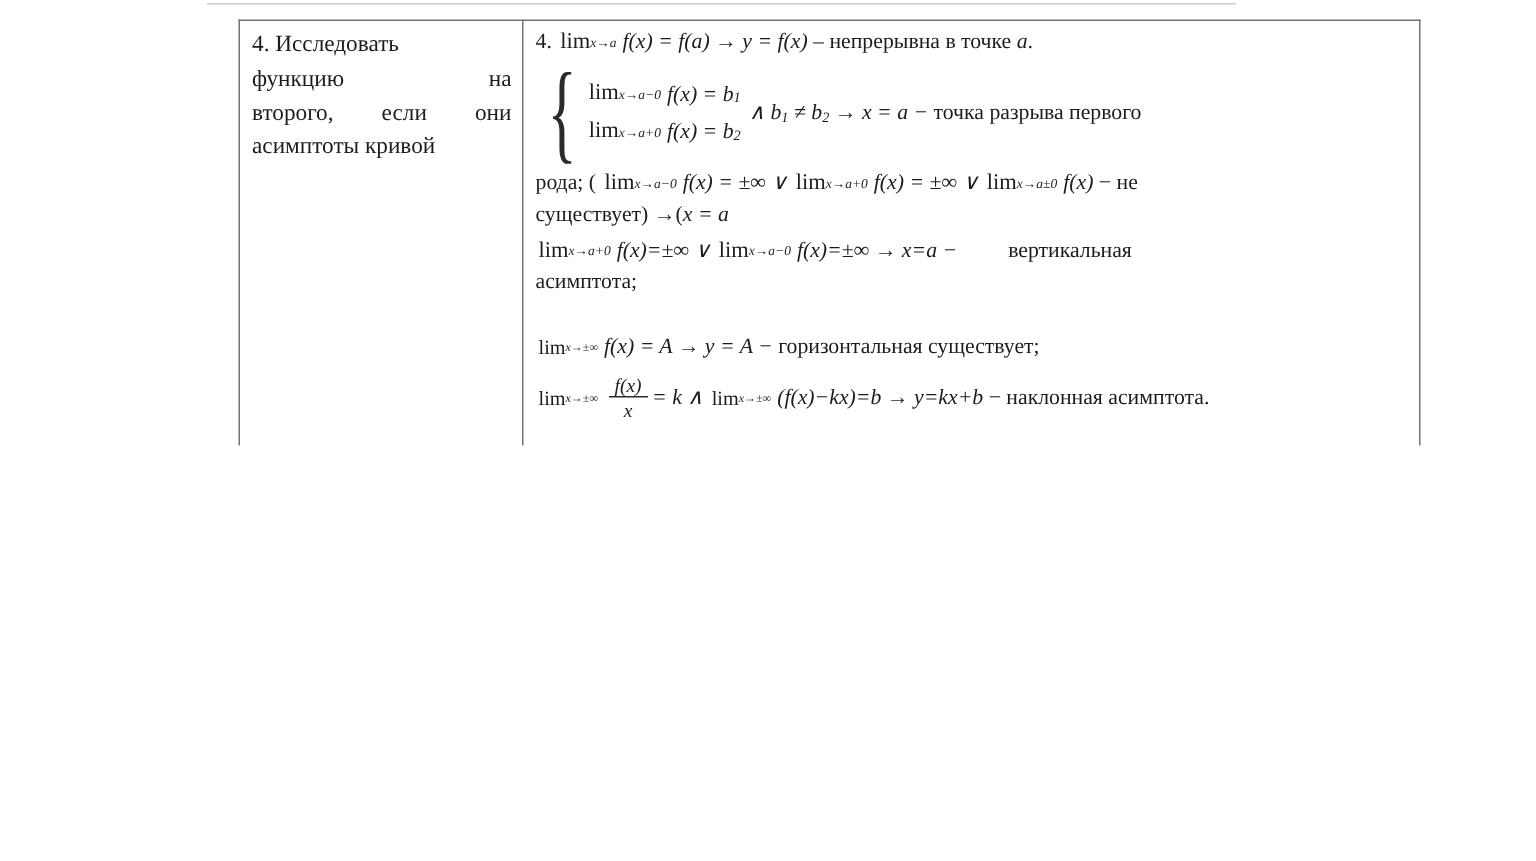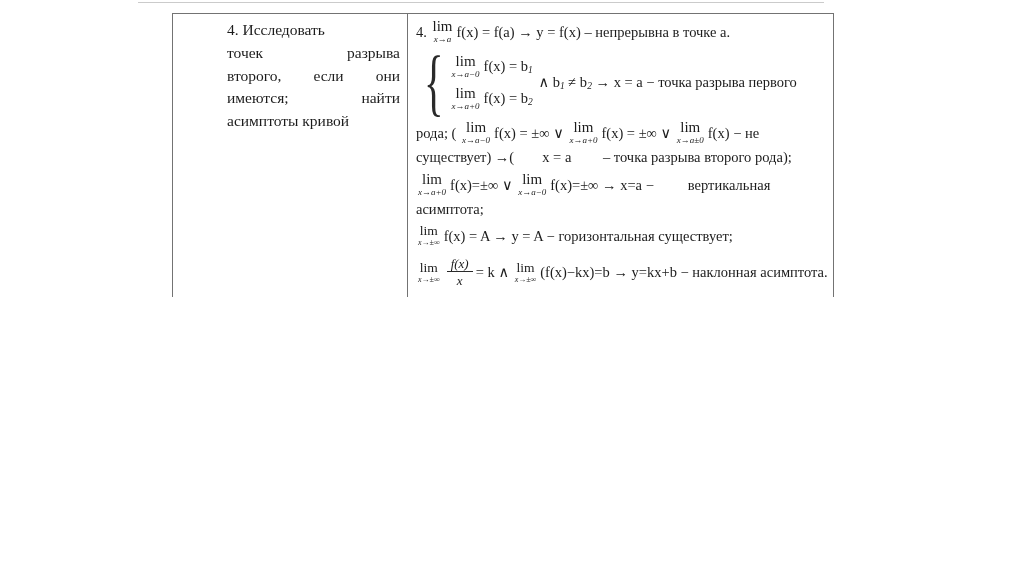--- a/index.html
+++ b/index.html
@@ -9,28 +9,27 @@
     background:#ffffff;
     overflow:hidden;
     font-family:"Liberation Serif", serif;
     color:#1c1c1c;
   }
   .top-rule{
     position:absolute;left:138px;top:2px;width:686px;height:1px;
     background:#cbcbcb;
   }
   .table{
-    position:absolute;left:172px;top:13px;
-    width:662px;height:284px;
+    position:absolute;left:159px;top:13px;
+    width:788px;height:284px;
     box-sizing:border-box;
     border:1px solid #737373;
     border-bottom:none;
     display:flex;
     background:#ffffff;
-    padding-left:46px;
   }
   .cell{box-sizing:border-box;}
   .cell.left{
     width:188px;
     padding:5px 7px 0 8px;
   }
   .cell.right{
     flex:1;
     border-left:1px solid #737373;
     padding:4px 4px 0 8px;
@@ -51,36 +50,36 @@
   .math-line{
     display:flex;
     align-items:center;
     white-space:pre;
     font-size:14.5px;
     line-height:18px;
   }
   .bl0{margin:1px 0 4px 0;}
   .bl1{margin-bottom:4px;}
   .bl2{margin-bottom:3px;}
-  .bl3{margin-bottom:6px;gap:28px;}
+  .bl3{margin-bottom:6px;}
   .bl4{margin-bottom:3px;}
-  .bl5{margin-bottom:6px;}
+  .bl5{margin-bottom:25px;}
   .bl6{margin-bottom:9px;}
   .bl7{margin-bottom:0;}
   .tx{font-style:normal;}
-  .m{}
+  .m{font-style:italic;}
   sub.sb{
     font-size:9.5px;
     font-style:italic;
     transform:translateY(4px);
     line-height:9px;
   }
   .lim{
     display:inline-flex;
-    flex-direction:column;
+    flex-direction:row;
     align-items:center;
     margin:0 4px 0 2px;
     font-family:Liberation Serif, serif;
   }
   .lim-word{font-size:15px;line-height:15px;font-style:normal;}
   .lim-sub{font-size:9px;line-height:9px;font-style:italic;margin-top:1px;white-space:nowrap;}
   .lim.sm .lim-word{font-size:13.5px;line-height:13px;}
   .lim.sm .lim-sub{font-size:8px;}
   .frac{
     display:inline-flex;
@@ -106,29 +105,28 @@
   .gap{display:inline-block;width:34px;}
 </style>
 </head>
 <body>
 
 <div class="canvas">
   <div class="top-rule"></div>
   <div class="table">
     <div class="cell left" id="left-cell">
         <div class="lline">4. Исследовать</div>
-        <div class="lline just">точек разрыва</div>
+        <div class="lline just">функцию на</div>
         <div class="lline just">второго, если они</div>
-        <div class="lline just">имеются; найти</div>
         <div class="lline">асимптоты кривой</div>
       </div>
     <div class="cell right" id="right-cell">
         <div class="math-line bl0"><span class="tx">4. </span><span class="lim"><span class="lim-word">lim</span><span class="lim-sub">x→a</span></span><span class="m">f(x) = f(a) → y = f(x)</span><span class="tx"> – непрерывна в точке </span><span class="m">a</span><span class="tx">.</span></div>
         <div class="math-line bl1"><span class="sys"><span class="sys-brace">{</span><span class="sys-col"><span class="sys-row"><span class="lim"><span class="lim-word">lim</span><span class="lim-sub">x→a−0</span></span><span class="m">f(x) = b</span><sub class="sb">1</sub></span><span class="sys-row"><span class="lim"><span class="lim-word">lim</span><span class="lim-sub">x→a+0</span></span><span class="m">f(x) = b</span><sub class="sb">2</sub></span></span></span><span class="m"> ∧ b</span><sub class="sb">1</sub><span class="m"> ≠ b</span><sub class="sb">2</sub><span class="m"> → x = a −</span><span class="tx"> точка разрыва первого</span></div>
         <div class="math-line bl2"><span class="tx">рода; ( </span><span class="lim"><span class="lim-word">lim</span><span class="lim-sub">x→a−0</span></span><span class="m">f(x) = ±∞ ∨ </span><span class="lim"><span class="lim-word">lim</span><span class="lim-sub">x→a+0</span></span><span class="m">f(x) = ±∞ ∨ </span><span class="lim"><span class="lim-word">lim</span><span class="lim-sub">x→a±0</span></span><span class="m">f(x)</span><span class="tx"> − не</span></div>
-        <div class="math-line bl3"><span class="tx">существует) →(</span><span class="m">x = a</span><span class="tx"> – точка разрыва второго рода);</span></div>
+        <div class="math-line bl3"><span class="tx">существует) →(</span><span class="m">x = a</span></div>
         <div class="math-line bl4"><span class="lim"><span class="lim-word">lim</span><span class="lim-sub">x→a+0</span></span><span class="m">f(x)=±∞ ∨ </span><span class="lim"><span class="lim-word">lim</span><span class="lim-sub">x→a−0</span></span><span class="m">f(x)=±∞ → x=a −</span><span class="gap"></span><span class="tx">вертикальная</span></div>
         <div class="math-line bl5"><span class="tx">асимптота;</span></div>
         <div class="math-line bl6"><span class="lim sm"><span class="lim-word">lim</span><span class="lim-sub">x→±∞</span></span><span class="m">f(x) = A → y = A −</span><span class="tx"> горизонтальная существует;</span></div>
         <div class="math-line bl7"><span class="lim sm"><span class="lim-word">lim</span><span class="lim-sub">x→±∞</span></span><span class="frac"><span class="frac-num">f(x)</span><span class="frac-den">x</span></span><span class="m">= k ∧ </span><span class="lim sm"><span class="lim-word">lim</span><span class="lim-sub">x→±∞</span></span><span class="m">(f(x)−kx)=b → y=kx+b</span><span class="tx"> − наклонная асимптота.</span></div>
       </div>
   </div>
 </div>
 
 </body></html>

